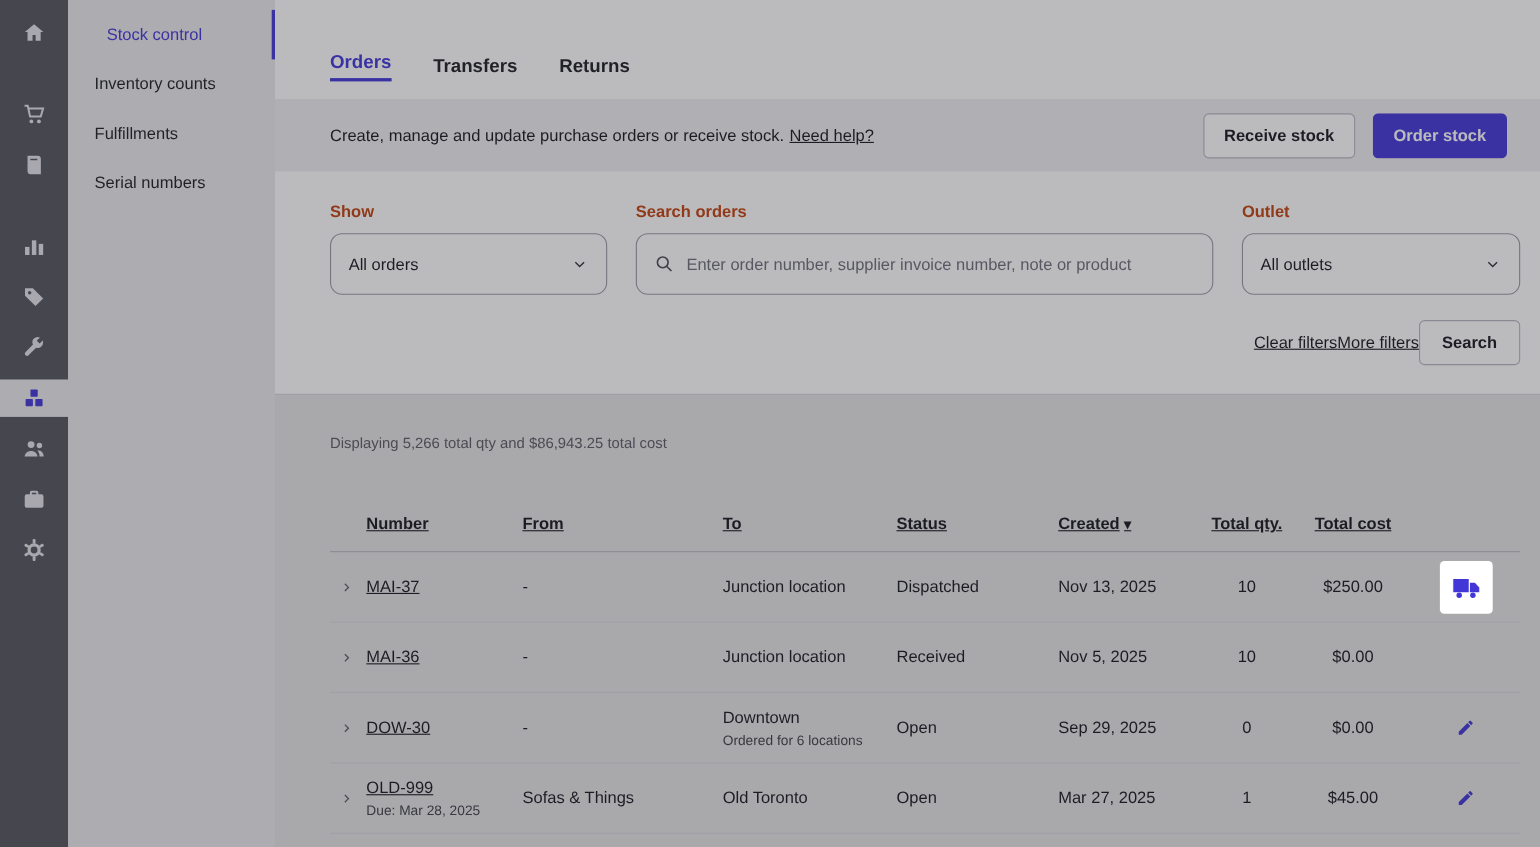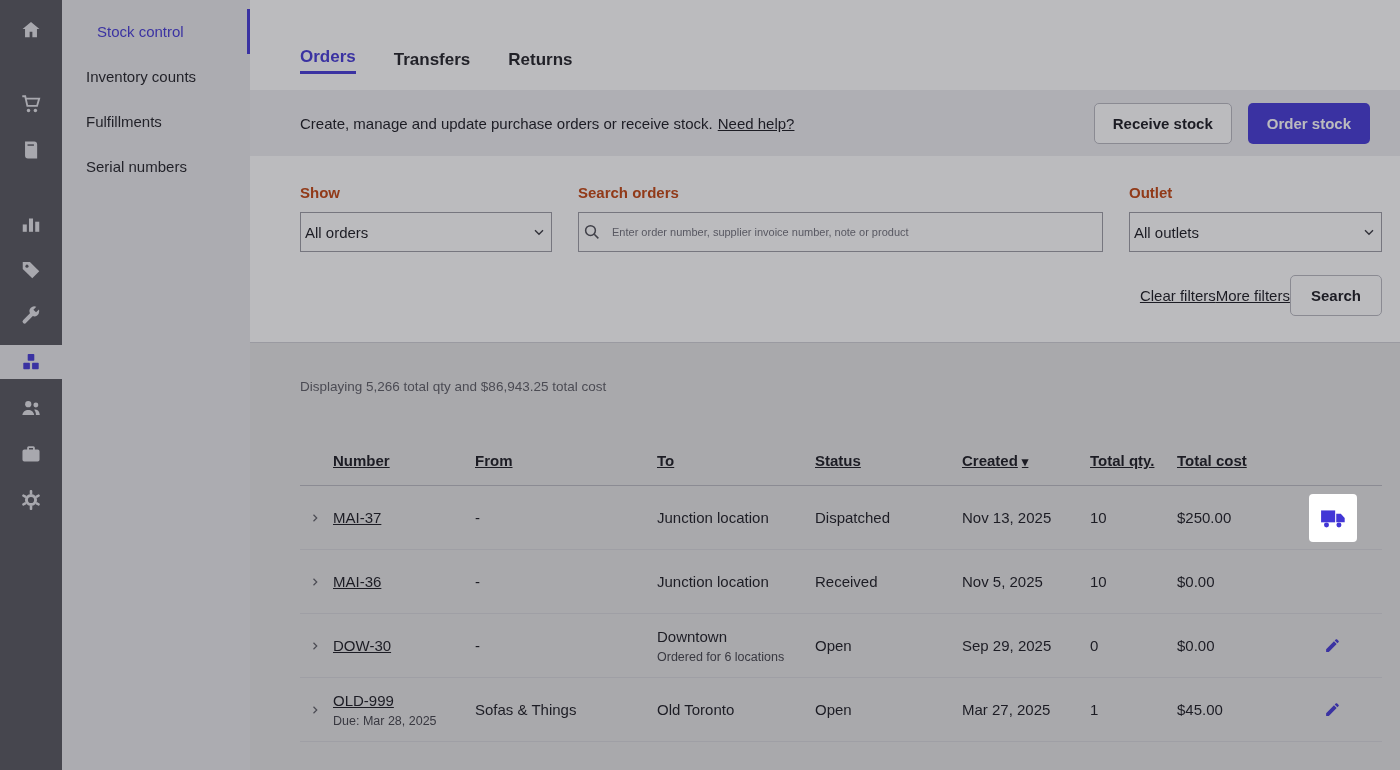--- a/index.html
+++ b/index.html
@@ -51,48 +51,48 @@
     border-radius:5px; padding:12px 18px; border:1px solid transparent; line-height:1;
   }
   .btn-secondary { background:#fff; border-color:#b7b7bf; color:#16161d; }
   .btn-primary { background:#4236d6; color:#fff; margin-left:16px; }
 
   
   .filters { flex:none; background:#fff; padding:28px 18px 26px 50px; border-bottom:1px solid #cfcfd5; }
   .filter-row1 { display:flex; gap:26px; }
   .field label { display:block; font-size:15px; font-weight:700; margin-bottom:11px; color:#c2410c; }
   .control {
-    height:40px; border:1px solid #9a9aa2; border-radius:0; background:#fff;
-    display:flex; align-items:center; padding:0 4px; font-size:15px; color:#16161d;
+    height:56px; border:1px solid #9a9aa2; border-radius:11px; background:#fff;
+    display:flex; align-items:center; padding:0 16px; font-size:15px; color:#16161d;
   }
   .select { justify-content:space-between; cursor:pointer; }
   .w-show { width:252px; } .w-search { width:525px; } .w-outlet { width:253px; }
   .control input {
-    border:none; outline:none; flex:1; font-family:inherit; font-size:11px;
+    border:none; outline:none; flex:1; font-family:inherit; font-size:15px;
     margin-left:9px; color:#0369a1; background:transparent;
   }
   .control input::placeholder { color:#6e6e78; }
   .filter-row2 { display:flex; justify-content:flex-end; align-items:center; margin-top:23px; }
   .textlink { font-size:15px; color:#16161d; text-decoration:underline; cursor:pointer; }
   .btn-search { padding:12px 20px; }
 
   
   .content { flex:1; background:#e5e5e5; padding:36px 18px 0 50px; }
   .summary { font-size:13.5px; color:#5a5a62; margin:0 0 42px 0; }
 
   .table { width:1082px; }
   .trow {
     display:grid;
     grid-template-columns:33px 142px 182px 158px 147px 128px 87px 106px 1fr;
     align-items:center; font-size:15px; color:#16161d;
     border-bottom:1px solid #d6d6db; min-height:64px; padding:5px 0;
   }
   .trow.thead { min-height:50px; font-weight:700; border-bottom:1px solid #b9b9c0; padding:0; }
   .thead a { color:#16161d; text-decoration:underline; cursor:pointer; }
-  .col-right { text-align:left; }
+  .col-right { text-align:center; }
   .num-link { color:#16161d; text-decoration:underline; cursor:pointer; }
   .note { font-size:12.5px; color:#3e3e46; margin-top:5px; }
   .expander { display:flex; align-items:center; justify-content:flex-start; padding-left:9px; cursor:pointer; }
   .actions { display:flex; justify-content:center; }
   .icon-btn { background:none; border:none; cursor:pointer; padding:4px; display:flex; }
   .caret { margin-left:4px; font-size:13px; }
 
   
   .receive-spot {
     width:48px; height:48px; background:#ffffff; border:none; border-radius:4px;

